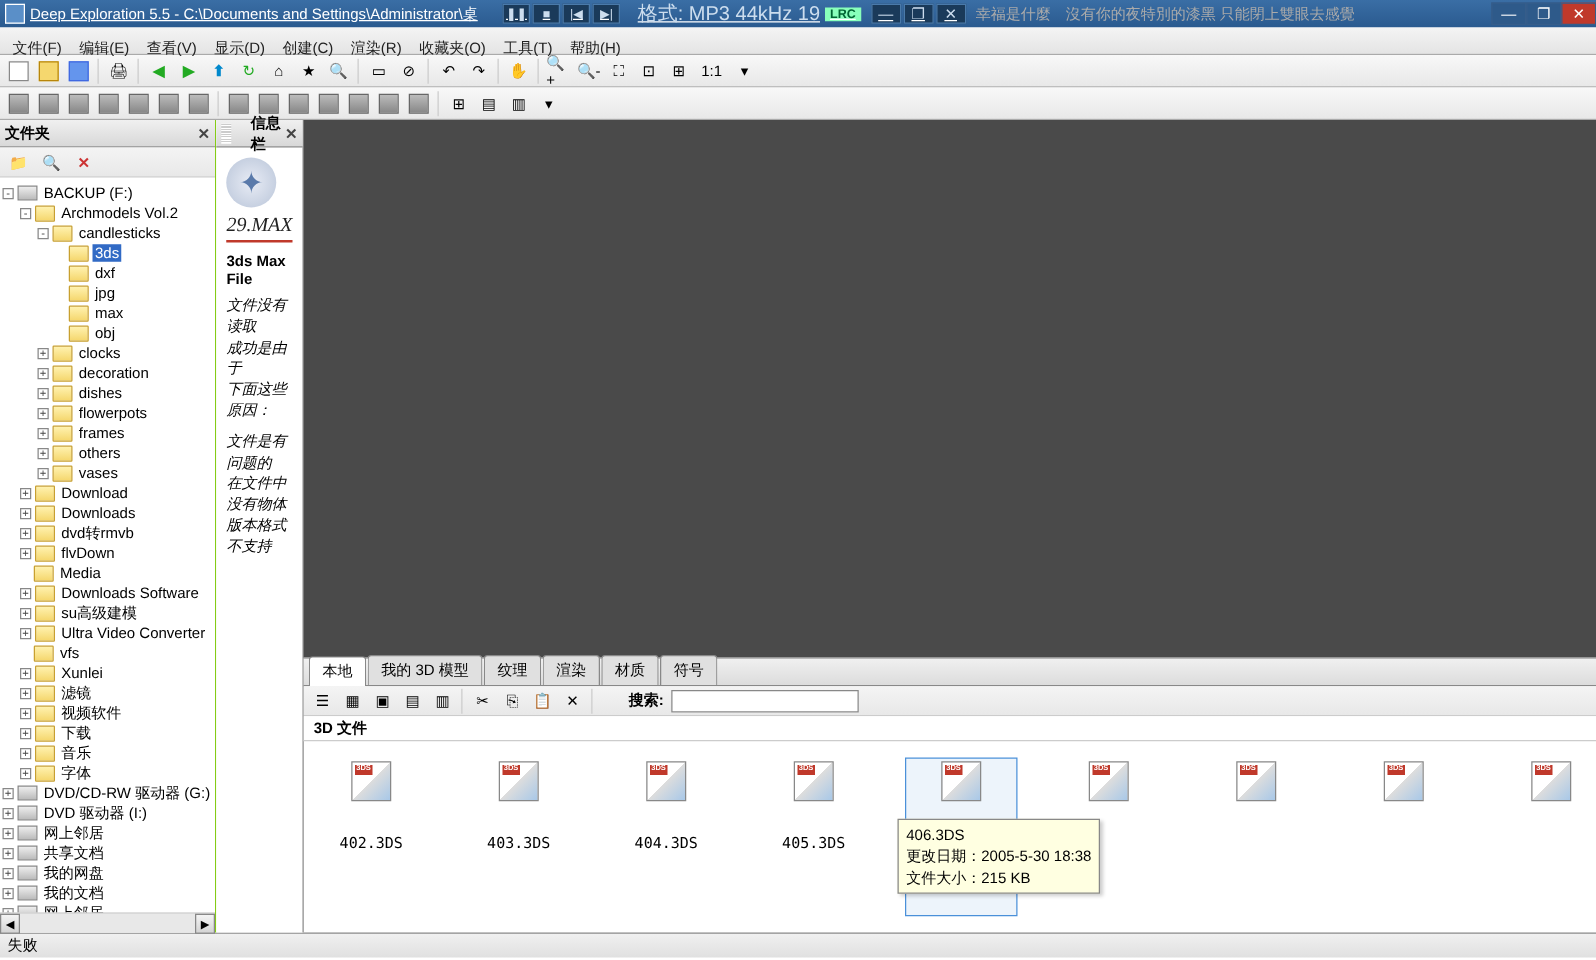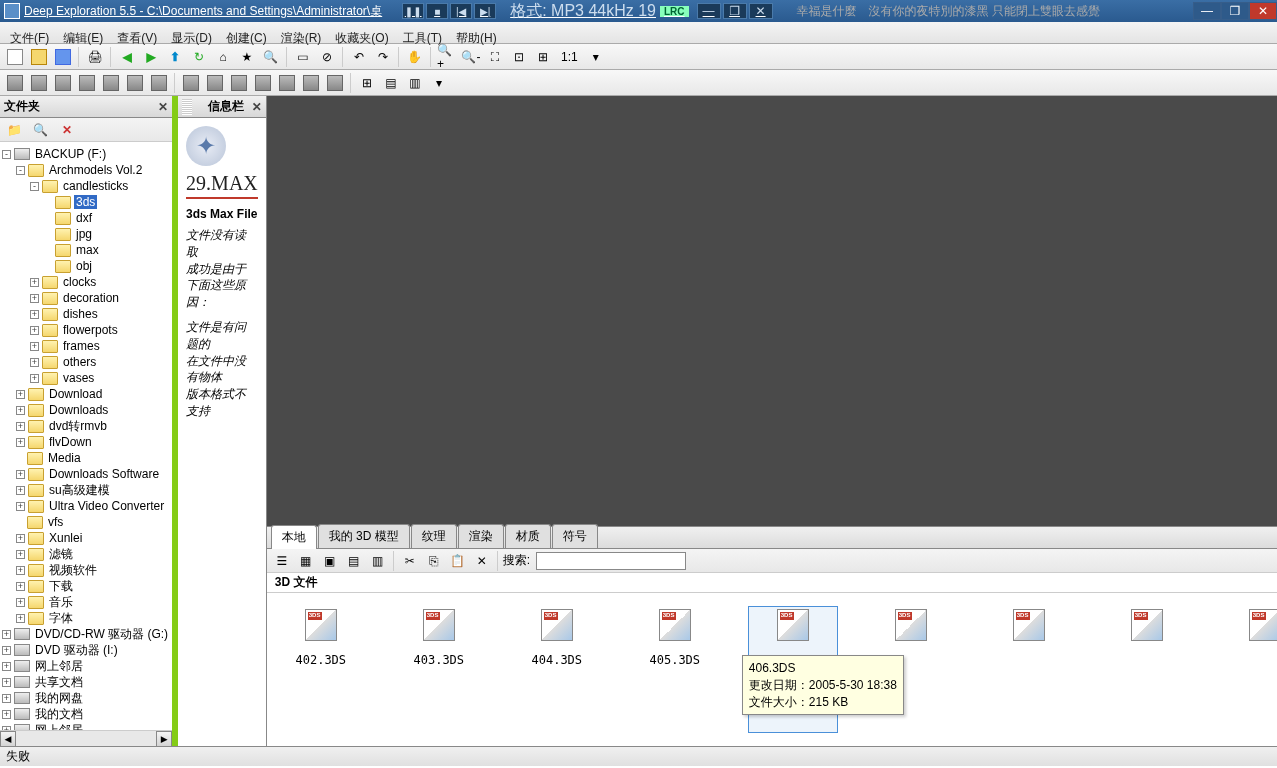--- a/index.html
+++ b/index.html
@@ -6,21 +6,21 @@
 body { background:#fff; width:1277px; height:768px; overflow:hidden; position:relative; }
 .titlebar { height:22px; background:linear-gradient(#3a6ea5,#2a5a8f); display:flex; align-items:center; color:#fff; }
 .titlebar-left { display:flex; align-items:center; flex:0 0 auto; padding-left:4px;text-decoration:underline; }
 .ticon { width:16px; height:16px; background:#5a8fc8; border:1px solid #fff; margin-right:4px; }
 .media-group { display:flex; align-items:center; margin-left:20px; gap:2px; }
 .mbtn { width:22px; height:16px; background:#1a3a5a; border:1px solid #4a7aaa; display:flex; align-items:center; justify-content:center; color:#cde; font-size:10px; }
 .format-text { margin-left:14px; color:#cde; font-size:16px; }
 .lrc { background:#8fb; color:#063; padding:0 4px; margin-left:4px; font-weight:bold; font-size:10px; }
 .win-ctrls { display:flex; margin-left:8px; gap:2px; }
 .winbtn { width:24px; height:16px; background:#1a3a5a; border:1px solid #4a7aaa; display:flex; align-items:center; justify-content:center; color:#cde; }
-.marquee { color:#aaa; padding:0 24px; white-space:nowrap; overflow:hidden; flex:1; }
+.marquee { color:#aaa; padding:0 8px; white-space:nowrap; overflow:hidden; flex:1; }
 .win-ctrls-right { display:flex; gap:0; }
 .winbtn-r { width:28px; height:18px; border:1px solid #365d8a; display:flex; align-items:center; justify-content:center; }
 .winbtn-min { background:#2e5a8a; color:#fff; }
 .winbtn-max { background:#2e5a8a; color:#fff; }
 .winbtn-close { background:#c0392b; color:#fff; }
 .menubar { height:22px; background:linear-gradient(#f4f4f4,#e4e4e4); border-bottom:1px solid #aaa; display:flex; align-items:center; padding-left:4px; gap:2px; }
 .menuitem { padding:2px 6px; color:#222;margin-top:12px; }
 .toolbar1, .toolbar2 { height:26px; background:linear-gradient(#f8f8f8,#e8e8e8); border-bottom:1px solid #aaa; display:flex; align-items:center; padding-left:4px; gap:2px; }
 .tbbtn { width:22px; height:22px; border:1px solid transparent; display:flex; align-items:center; justify-content:center; border-radius:2px; }
 .tbsep { width:2px; height:20px; border-left:1px solid #ccc; margin:0 2px; }
@@ -28,52 +28,52 @@
 .ico-new { background:#fff; border:1px solid #888; }
 .ico-open { background:#f5d76e; border:1px solid #b8860b; }
 .ico-save { background:#6495ed; border:1px solid #4169e1; }
 .ico-back { color:#2a2; font-weight:bold; }
 .ico-fwd { color:#2a2; font-weight:bold; }
 .ico-up { color:#08c; font-weight:bold; }
 .ico-refresh { color:#2a2; }
 .ico-cube { background:linear-gradient(#bbb,#888); border:1px solid #666; }
 .ico-x { color:#c33; font-weight:bold; }
 .main { display:flex; height:calc(100% - 118px); }
-.sidebar { width:210px; border-right:6px solid #84cc16; display:flex; flex-direction:column; background:#fff; }
+.sidebar { width:210px; border-right:1px solid #84cc16; display:flex; flex-direction:column; background:#fff; }
 .panel-header { height:22px; background:linear-gradient(#f0f0f0,#d8d8d8); border-bottom:1px solid #888; display:flex; align-items:center; padding:0 4px; font-weight:bold; }
 .panel-header .close { margin-left:auto; color:#444; }
 .panel-toolbar { height:24px; background:linear-gradient(#f4f4f4,#e8e8e8); border-bottom:1px solid #ccc; display:flex; align-items:center; padding-left:4px; gap:4px; }
 .tree { flex:1; overflow:auto; padding:4px 2px; font-family:"SimSun","NSimSun",monospace; font-size:12px; }
 .tree-row { display:flex; align-items:center; height:16px; white-space:nowrap; }
 .exp { width:9px; height:9px; border:1px solid #888; display:inline-flex; align-items:center; justify-content:center; font-size:9px; line-height:1; margin-right:3px; color:#444; }
 .noexp { width:11px; display:inline-block; }
 .foldericon { width:16px; height:13px; background:linear-gradient(#fff2b0,#f5d76e); border:1px solid #c8a030; margin-right:3px; border-radius:1px; }
 .driveicon { width:16px; height:12px; background:linear-gradient(#eee,#bbb); border:1px solid #888; margin-right:3px; }
 .tree-label { padding:0 2px; }
 .tree-label.sel { background:#316ac5; color:#fff; }
 .infopanel { width:220px; border-right:1px solid #888; display:flex; flex-direction:column; background:#fff; }
 .grip { width:8px; background:repeating-linear-gradient(#ccc,#ccc 1px,#fff 1px,#fff 2px); }
 .info-body { flex:1; padding:8px; }
 .info-icon { width:40px; height:40px; margin-bottom:6px; background:radial-gradient(#e8ecf5,#b8c4d8); border-radius:50%; position:relative; display:flex; align-items:center; justify-content:center; }
 .info-icon::before { content:"✦"; color:#5a7aaa; font-size:24px; }
-.info-filename { font-family:"Brush Script MT",cursive; font-size:20px; color:#222; border-bottom:2px solid #c0392b; padding-bottom:2px; margin-bottom:8px;text-align:right; }
+.info-filename { font-family:"Brush Script MT",cursive; font-size:16px; font-style:italic; color:#222; border-bottom:2px solid #c0392b; padding-bottom:2px; margin-bottom:8px;text-align:right; }
 .info-type { font-weight:bold; margin-bottom:6px; }
 .info-text { line-height:1.4;font-style:italic; }
 .content-area { flex:1; display:flex; flex-direction:column; background:#4a4a4a; }
 .content-top-dark { flex:1; background:#4a4a4a; }
 .content-bottom { background:#fff; border-top:1px solid #888; display:flex; flex-direction:column; height:220px; }
 .tabs { height:22px; background:linear-gradient(#f0f0f0,#dcdcdc); display:flex; align-items:flex-end; border-bottom:1px solid #888; padding-left:4px; }
 .tab { padding:3px 10px; border:1px solid #888; border-bottom:none; background:#e0e0e0; margin-right:1px; border-radius:3px 3px 0 0; }
 .tab.active { background:#fff; position:relative; top:1px; }
 .btm-toolbar { height:24px; background:linear-gradient(#f4f4f4,#e8e8e8); border-bottom:1px solid #ccc; display:flex; align-items:center; padding-left:4px; gap:2px; }
-.search-label { margin-left:0; }
+.search-label { margin-left:24px;font-weight:bold; }
 .search-input { border:1px solid #888; height:18px; width:150px; margin-left:4px; padding:0 2px; }
 .files-header { height:20px; background:#fff; border-bottom:1px solid #ccc; display:flex; align-items:center; padding-left:8px; font-weight:bold; }
 .files-grid { flex:1; display:flex; padding:14px 10px; gap:30px; overflow:auto; position:relative; }
-.file-item { width:88px; display:flex; flex-direction:column; align-items:center; gap:10px; position:relative; }
+.file-item { width:88px; display:flex; flex-direction:column; align-items:center; gap:24px; position:relative; }
 .file-thumb { width:36px; height:36px; display:flex; align-items:center; justify-content:center; position:relative; }
 .file-thumb-inner { width:32px; height:32px; background:linear-gradient(135deg,#fff 0%,#fff 50%,#ddd 50%,#a8c8e8 100%); border:1px solid #888; position:relative; }
 .file-thumb-inner::before { content:""; position:absolute; top:2px; left:2px; width:14px; height:8px; background:#c0392b; }
 .file-thumb-inner::after { content:"3DS"; position:absolute; top:2px; left:3px; font-size:6px; color:#fff; font-weight:bold; }
 .file-item.sel { outline:1px solid #4a90d9; background:rgba(74,144,217,0.1); }
 .file-name { font-family:"SimSun",monospace; }
 .tooltip { position:absolute; background:#ffffe1; border:1px solid #888; padding:4px 6px; font-family:"SimSun",monospace; line-height:1.4; z-index:10; white-space:nowrap; box-shadow:2px 2px 3px rgba(0,0,0,0.2); }
 .statusbar { height:20px; background:linear-gradient(#f0f0f0,#e0e0e0); border-top:1px solid #888; display:flex; align-items:center; padding:0 6px; font-family:"SimSun",monospace; }
 .scrollbar-h { height:16px; background:#e8e8e8; border-top:1px solid #ccc; display:flex; }
 .sb-btn { width:16px; height:16px; background:linear-gradient(#f4f4f4,#d4d4d4); border:1px solid #888; display:flex; align-items:center; justify-content:center; font-size:9px; }

